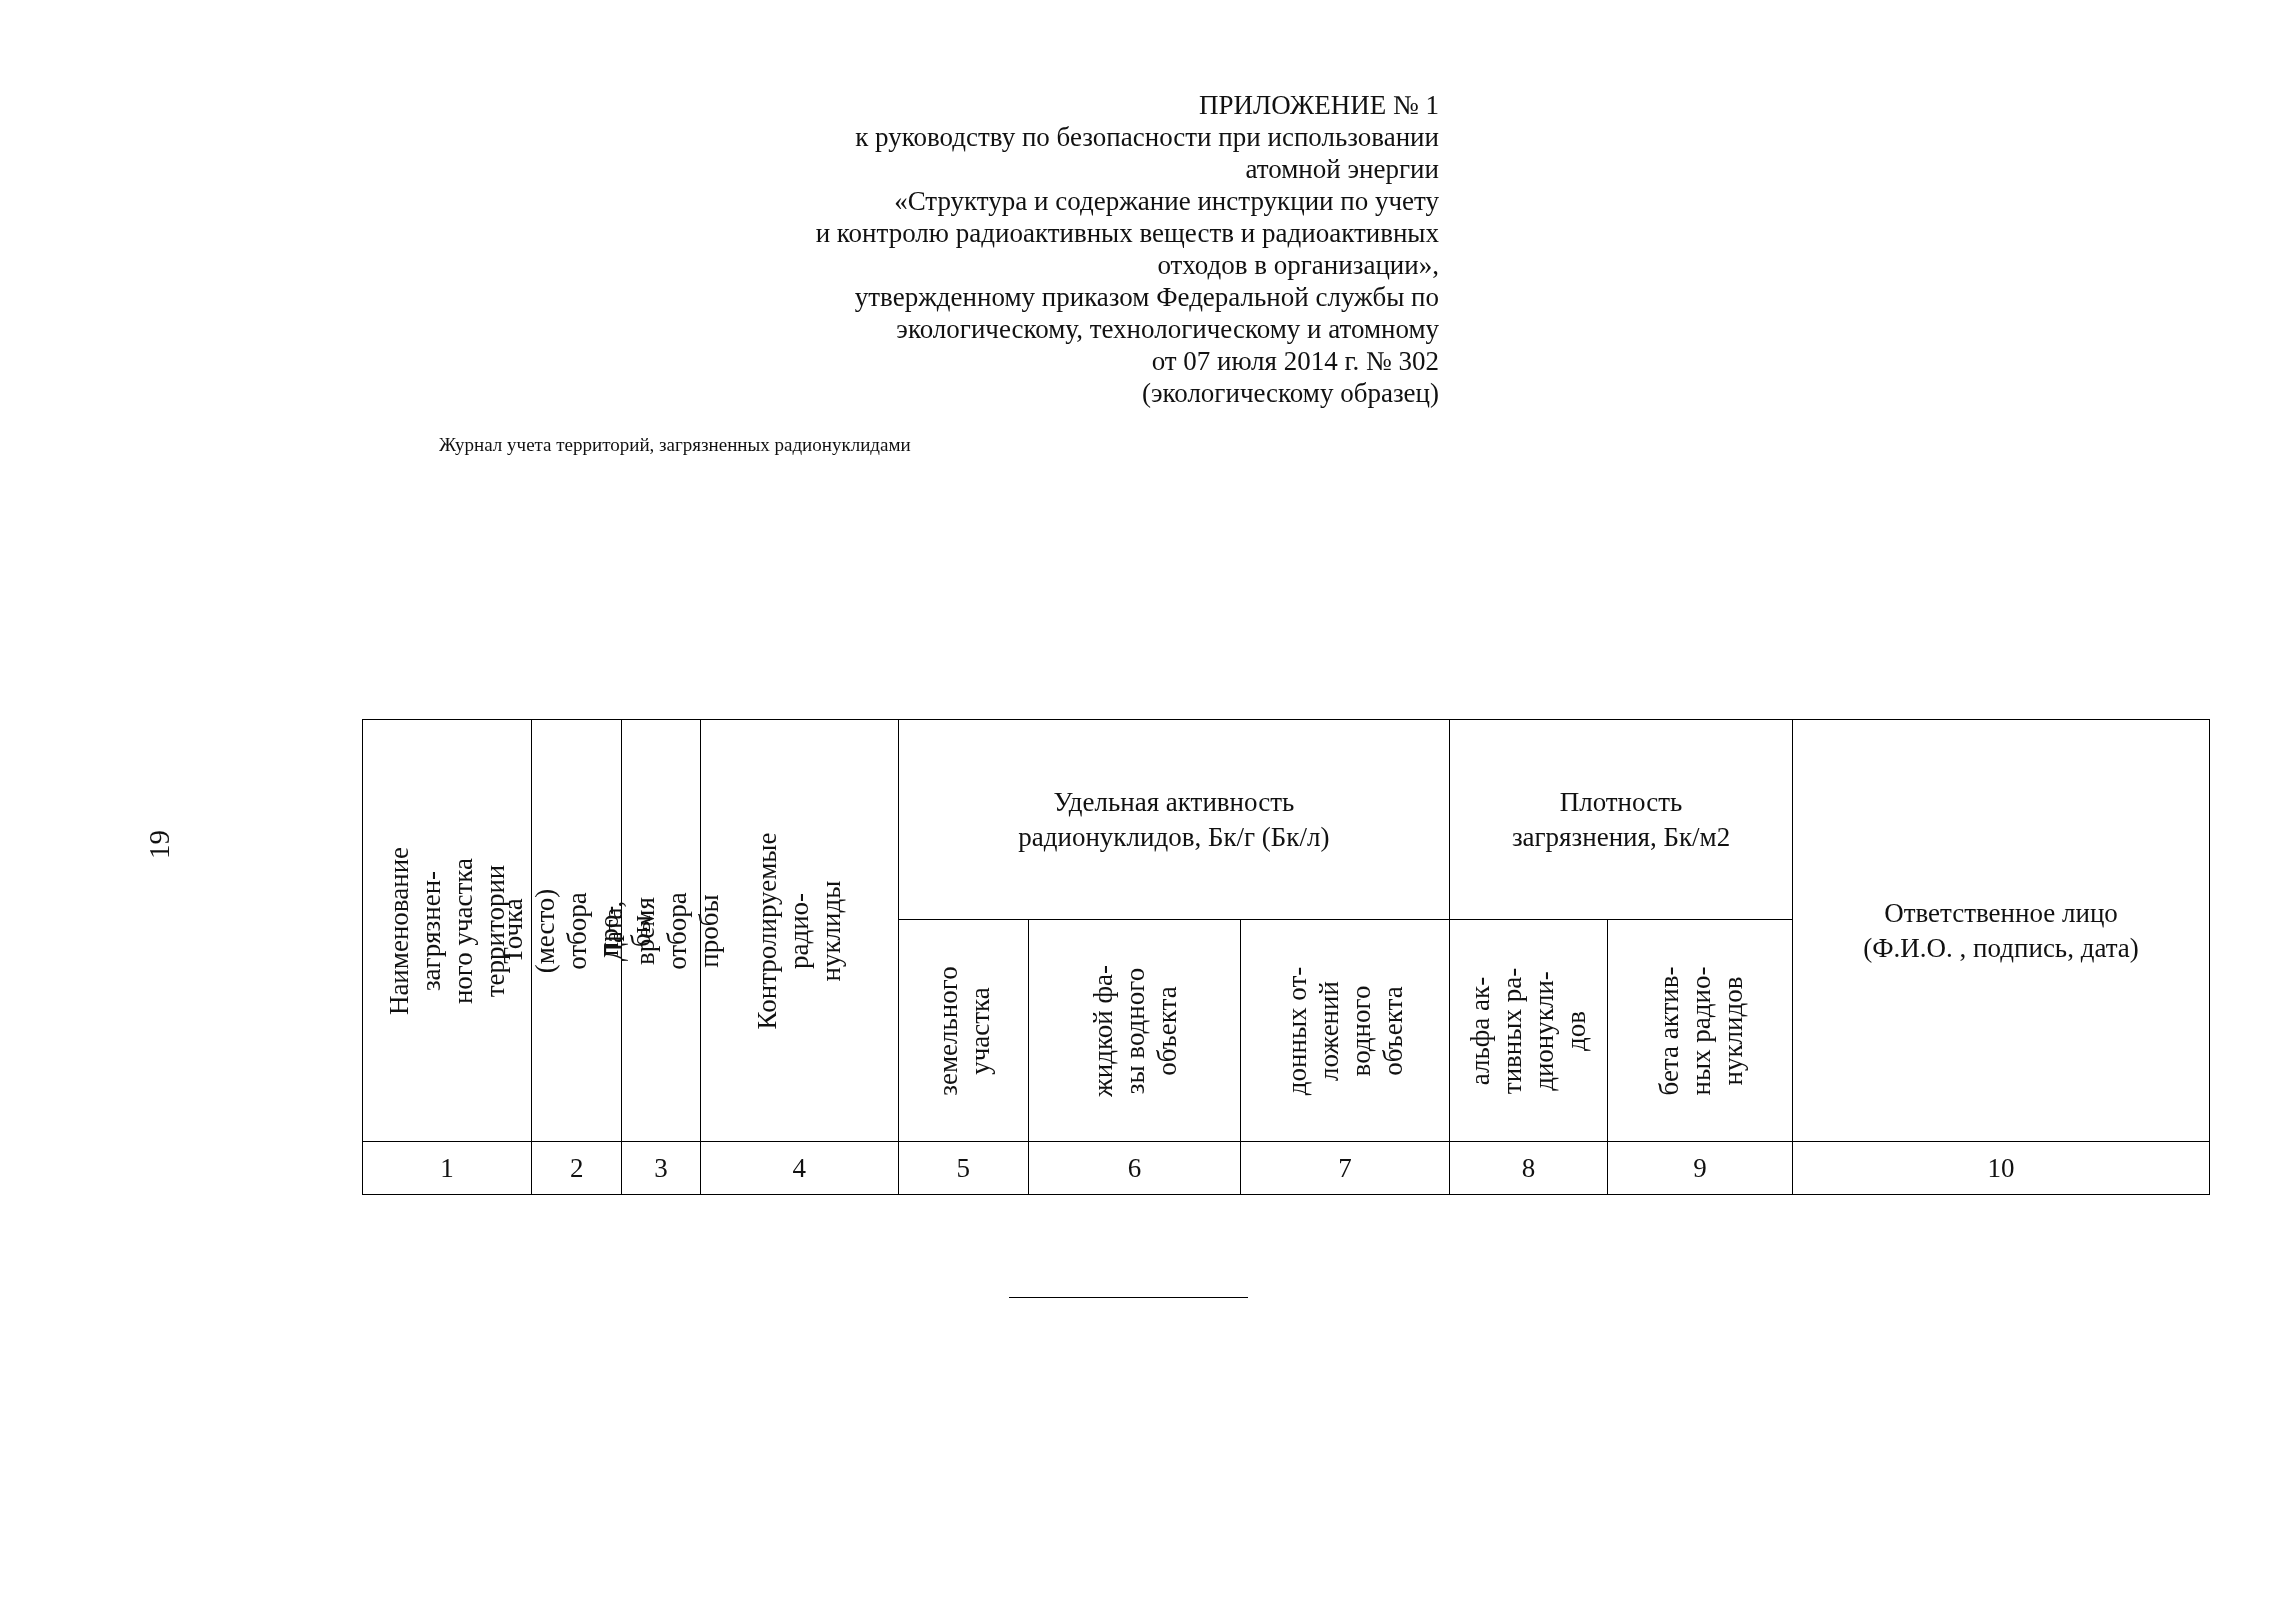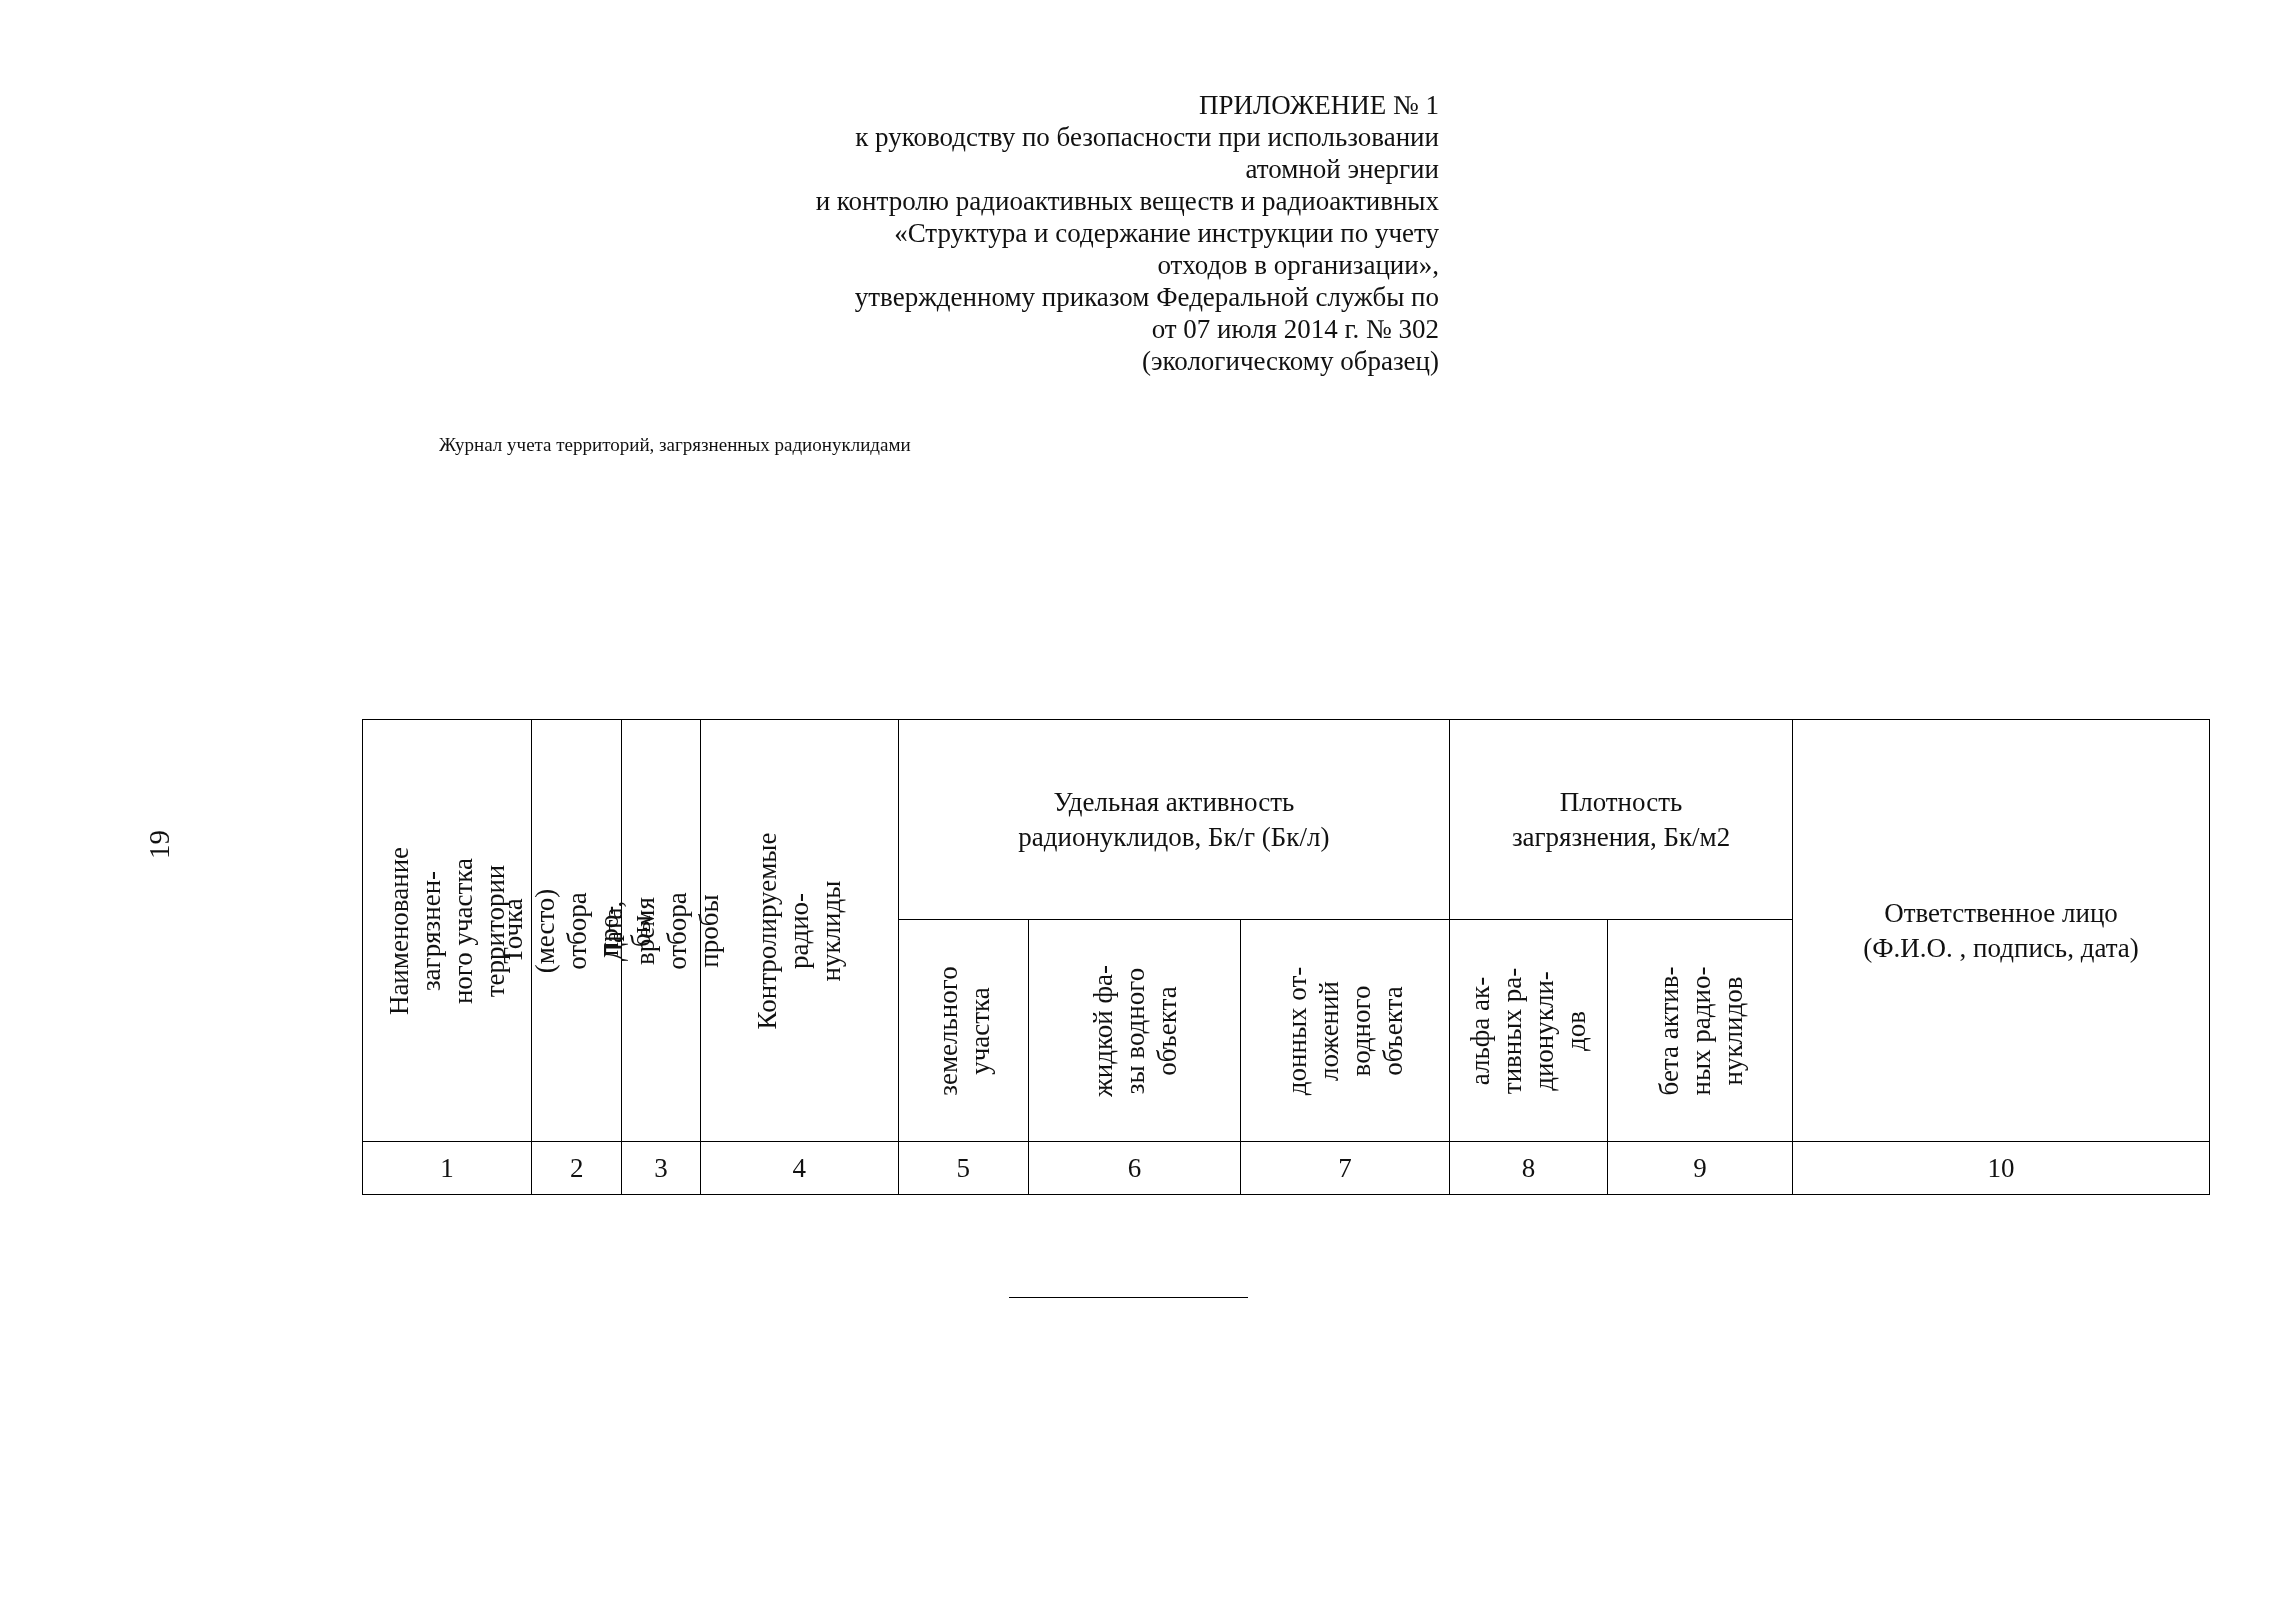--- a/index.html
+++ b/index.html
@@ -96,24 +96,25 @@
 <body>
 
 <div class="page">
 
   <div class="pagenum">19</div>
 
   <div class="header-block">
     <div>ПРИЛОЖЕНИЕ № 1</div>
     <div>к руководству по безопасности при использовании</div>
     <div>атомной энергии</div>
+    <div>«Структура и содержание инструкции по учету</div>
     <div>и контролю радиоактивных веществ и радиоактивных</div>
-    <div>«Структура и содержание инструкции по учету</div>
     <div>отходов в организации»,</div>
     <div>утвержденному приказом Федеральной службы по</div>
+    <div>экологическому, технологическому и атомному</div>
     <div>от 07 июля 2014 г. № 302</div>
     <div>(экологическому образец)</div>
   </div>
 
   <div class="doc-title">Журнал учета территорий, загрязненных радионуклидами</div>
 
   <table class="journal">
     <colgroup>
       <col style="width:164px">
       <col style="width:90px">

